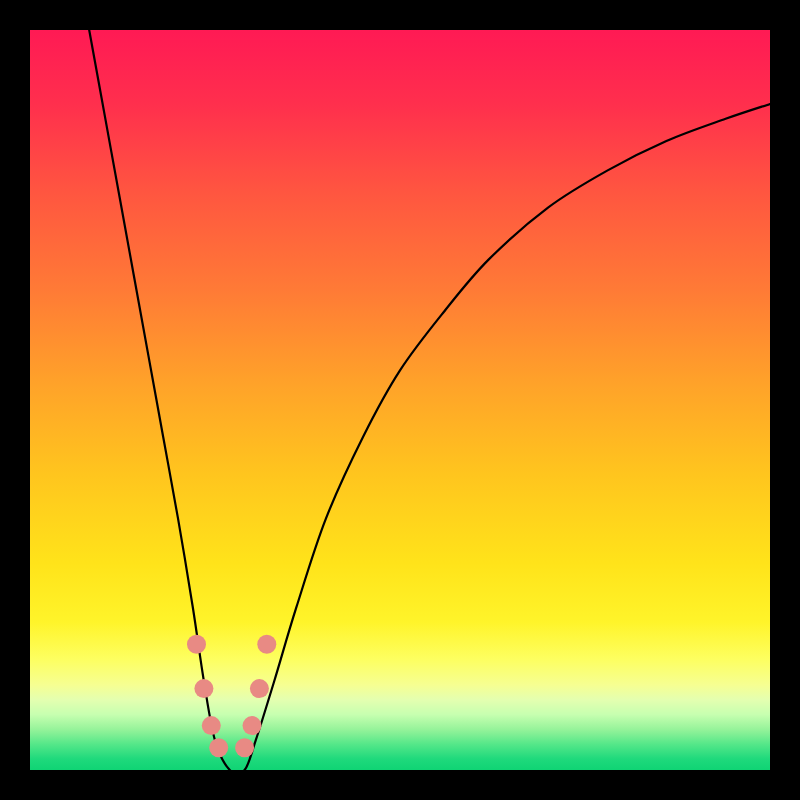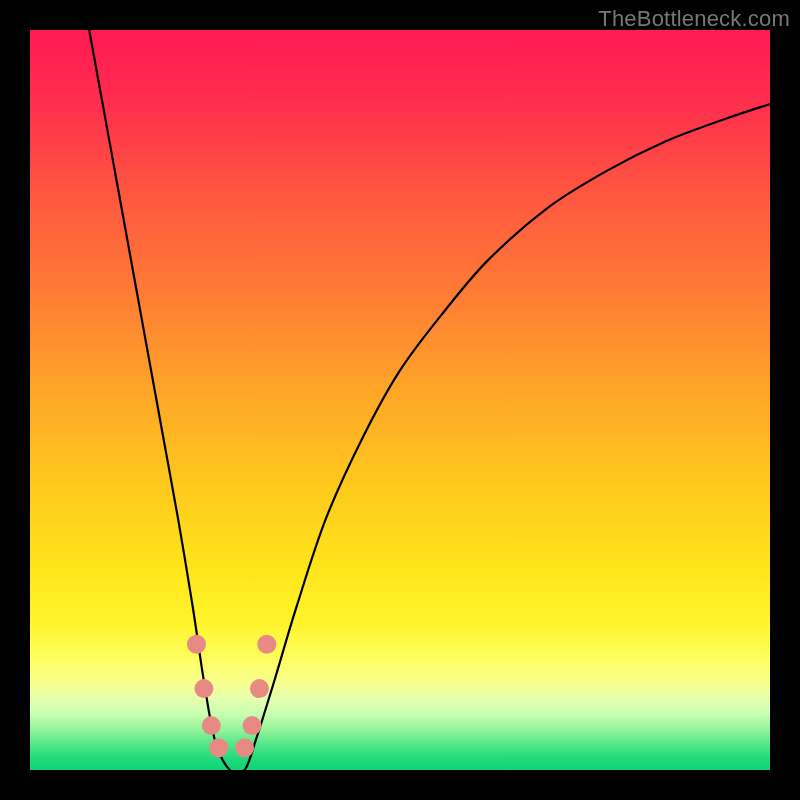--- a/index.html
+++ b/index.html
@@ -88,14 +88,13 @@
           <circle cx="173.89999999999998" cy="658.6" r="9.5" fill="#e88a84"></circle>
           <circle cx="181.29999999999998" cy="695.6" r="9.5" fill="#e88a84"></circle>
           <circle cx="188.70000000000002" cy="717.8" r="9.5" fill="#e88a84"></circle>
           <circle cx="214.6" cy="717.8" r="9.5" fill="#e88a84"></circle>
           <circle cx="222" cy="695.6" r="9.5" fill="#e88a84"></circle>
           <circle cx="229.4" cy="658.6" r="9.5" fill="#e88a84"></circle>
           <circle cx="236.8" cy="614.2" r="9.5" fill="#e88a84"></circle>
         </g>
     </svg>
   </div>
-  <div class="watermark">TheBottleneck.com</div>
 </div>
 
 </body></html>

